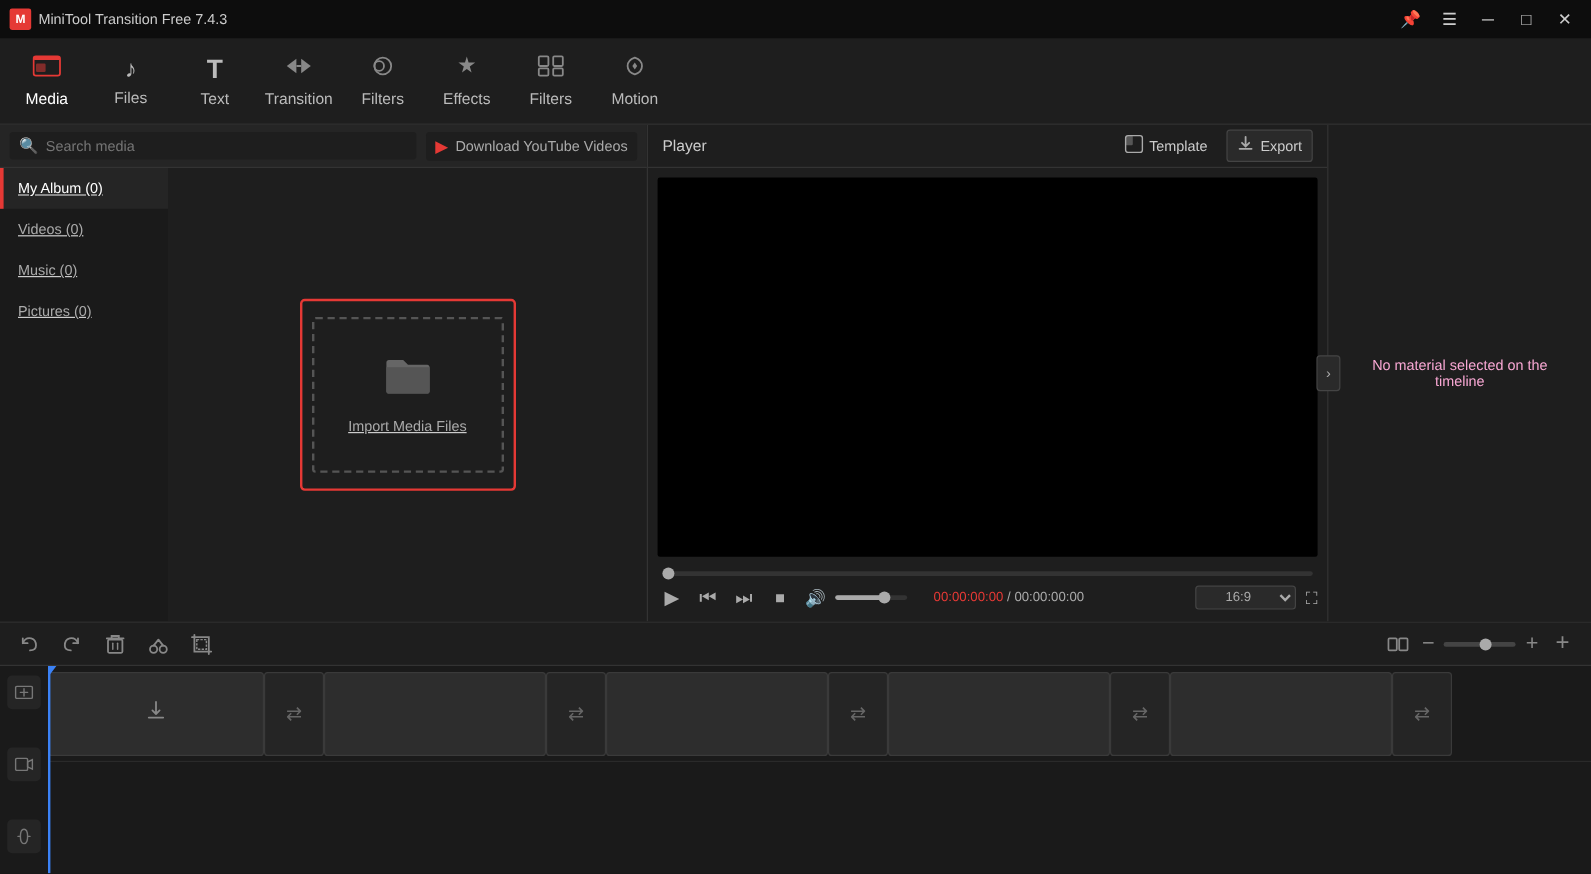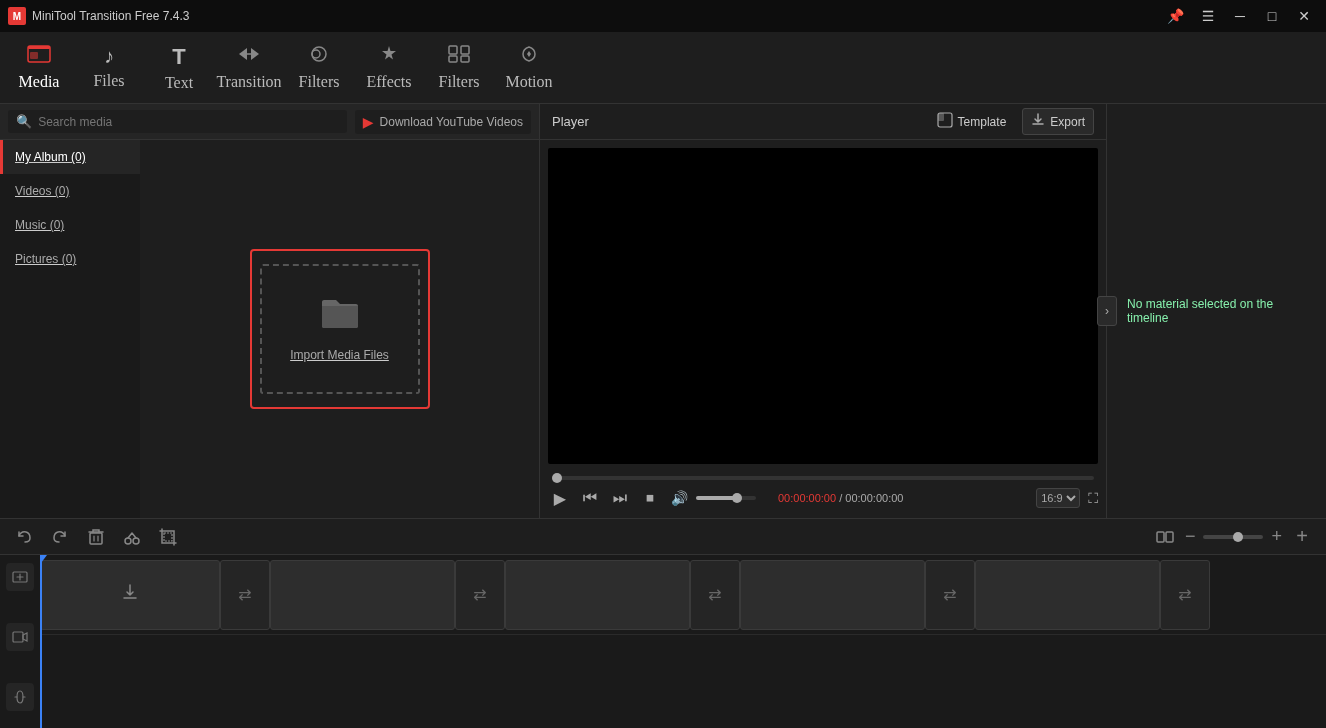--- a/index.html
+++ b/index.html
@@ -85,22 +85,21 @@
       gap: 4px;
       color: #bbb;
     }
     .toolbar-item.active {
       color: #fff;
     }
     .toolbar-item .icon {
       font-size: 20px;
     }
     .toolbar-item .label {
-      font-size: 16px;
-      font-family: Liberation Serif, serif;
+      font-size: 13px;
     }
     .toolbar-item.active .label { color: #fff; }
     .toolbar-item.media-active .icon { color: #e53935; }
 
     
     #main-area {
       display: flex;
       flex: 1;
       overflow: hidden;
     }
@@ -352,21 +351,21 @@
     #control-right {
       display: flex;
       align-items: center;
       gap: 8px;
     }
     #aspect-select {
       background: #2a2a2a;
       border: 1px solid #444;
       color: #aaa;
       font-size: 11px;
-      padding: 2px 0;
+      padding: 2px 20px;
       border-radius: 3px;
     }
     #fullscreen-btn {
       background: transparent;
       border: none;
       color: #aaa;
       font-size: 14px;
       cursor: pointer;
     }
 
@@ -392,23 +391,23 @@
       border: 1px solid #444;
       border-radius: 3px;
       cursor: pointer;
       display: flex;
       align-items: center;
       justify-content: center;
       color: #aaa;
       font-size: 12px;
     }
     #no-material-text {
-      color: #86efac;
+      color: #f9a8d4;
       font-size: 12px;
-      text-align: left;
+      text-align: center;
       padding: 20px;
     }
 
     
     #timeline-area {
       height: 210px;
       background: #1a1a1a;
       flex-shrink: 0;
       border-top: 1px solid #333;
       display: flex;

